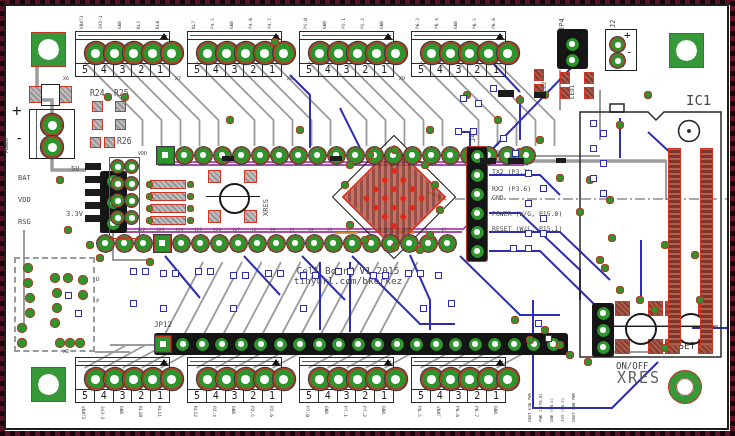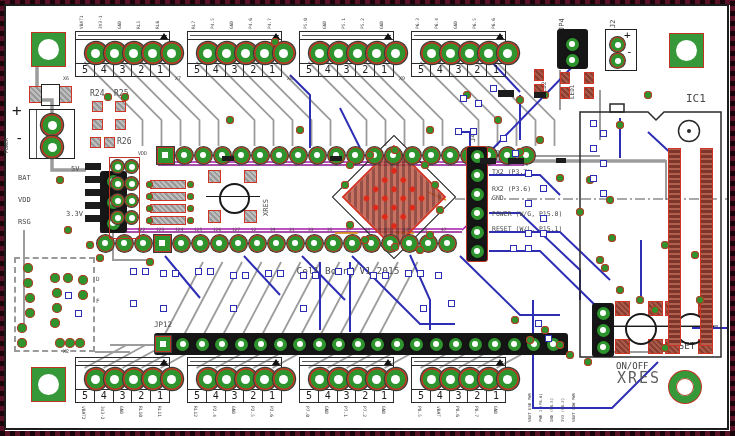--- a/index.html
+++ b/index.html
@@ -200,23 +200,24 @@
     </div>
   <div class="abs mount" style="left:31px;top:367px">
       <i></i>
     </div>
   <div class="abs ring" style="left:669px;top:371px"></div>
 
   <div class="abs dashedbox" style="left:14px;top:257px;width:81px;height:95px"></div>
 
   <div class="abs" id="title-block" style="left:262px;top:266px;width:172px">
     <div class="lbl">Cell Board V1 2015</div>
+    <div class="lbl">tinyurl.com/bkerkez</div>
   </div>
 
-  <span class="abs lbl" style="left:686px;top:93px;font-size:11px">IC1</span>
+  <span class="abs lbl" style="left:686px;top:93px;font-size:14px">IC1</span>
   <span class="abs lbl" style="left:616px;top:362px;font-size:9px;color:#3f3f3f">ON/OFF</span>
   <span class="abs lbl" style="left:668px;top:342px;font-size:9px;color:#3f3f3f">RESET</span>
   <span class="abs lbl" style="left:617px;top:371px;font-size:15px;letter-spacing:2px;color:#5f5f5f">XRES</span>
   <span class="abs rot-up" style="left:263px;top:216px;font-size:7px">XRES</span>
   <span class="abs rot-up" style="left:470px;top:142px;font-size:7px">J4</span>
   <span class="abs rot-up" style="left:559px;top:31px;font-size:7px">JP4</span>
   <span class="abs rot-up" style="left:610px;top:28px;font-size:7px">J2</span>
   <span class="abs rot-up" style="left:102px;top:253px;font-size:7px">JP3</span>
   <span class="abs lbl" style="left:154px;top:321px;font-size:7.5px">JP12</span>
   <span class="abs lbl" style="left:119px;top:236px;font-size:6px">X10</span>

